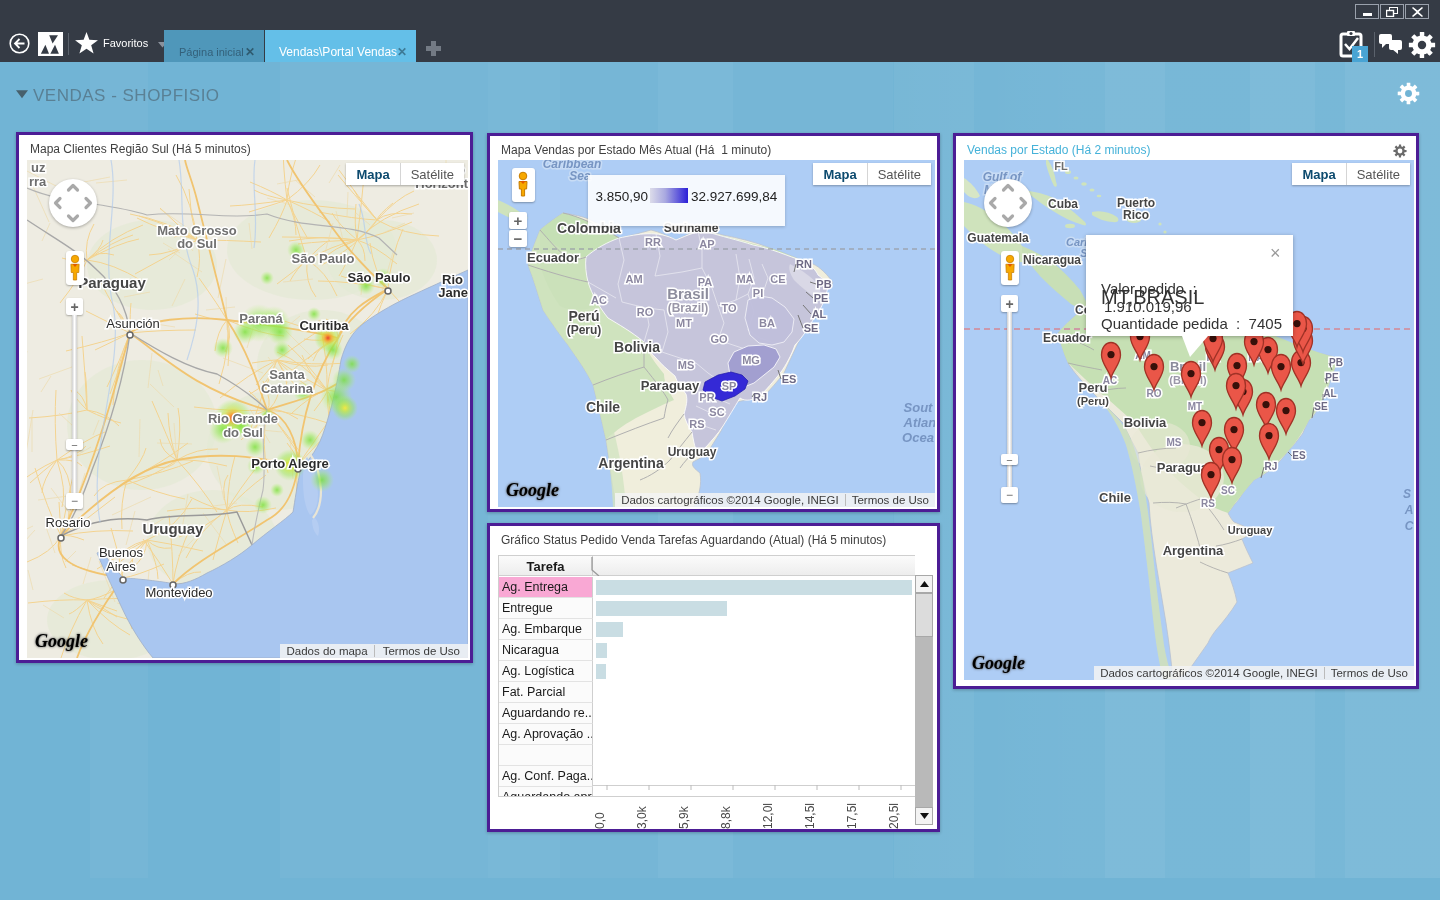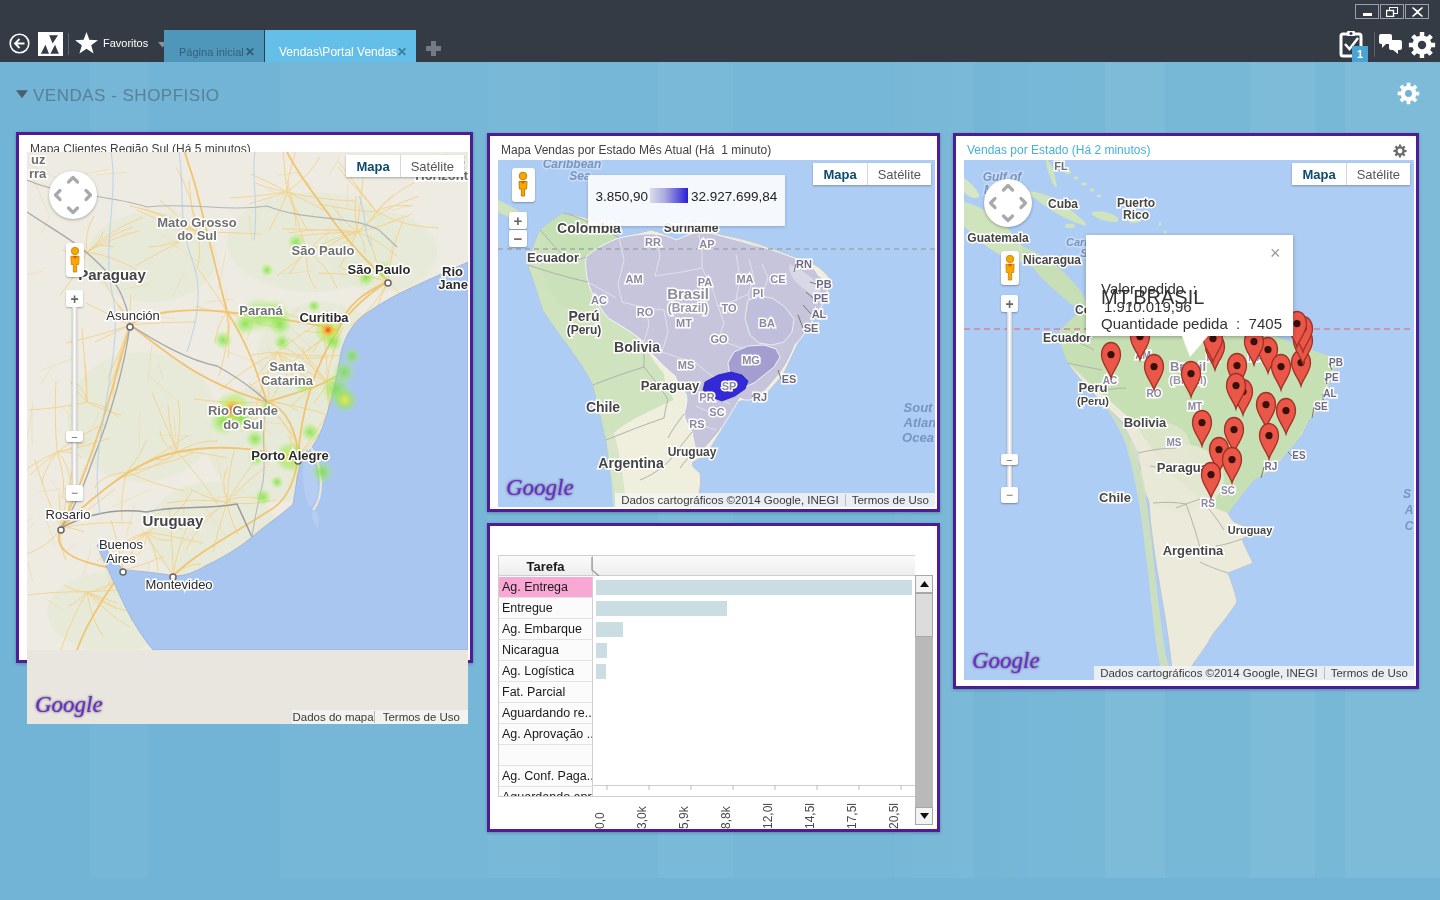--- a/index.html
+++ b/index.html
@@ -20,30 +20,30 @@
 
 #heading{position:absolute;left:33px;top:86px;color:rgba(73,94,105,0.60);font-size:17px;letter-spacing:0.5px;}
 
 .panel{position:absolute;background:#fff;border:3px solid #4c1d95;box-shadow:0 1px 3px rgba(0,0,0,0.25);}
 .ptitle{position:absolute;left:11px;top:7px;font-size:12px;color:#404040;white-space:nowrap;}
 #panel1{left:16px;top:132px;width:457px;height:531px;}
 #panel2{left:487px;top:133px;width:453px;height:379px;}
 #panel3{left:953px;top:133px;width:466px;height:556px;}
 #panel4{left:487px;top:523px;width:453px;height:309px;}
 .mapbox{position:absolute;overflow:hidden;background:#e8e6de;}
-#map1{left:8px;top:17px;width:441px;height:572px;}
+#map1{left:8px;top:25px;width:441px;height:498px;}
 #map2{left:8px;top:24px;width:437px;height:347px;}
 #map3{left:8px;top:24px;width:450px;height:520px;}
 
 .gbtns{position:absolute;top:3px;display:flex;height:22px;box-shadow:0 1px 2px rgba(0,0,0,.3);font-size:13px;}
 .gbtn{background:#fff;display:flex;align-items:center;justify-content:center;padding:0 10px;}
 .gbtn.b1{font-weight:bold;color:#0c4a6e;border-right:1px solid #d5d5d5;}
 .gbtn.b2{color:#555;}
 .gattr{position:absolute;bottom:0;right:0;height:14px;display:flex;align-items:center;background:rgba(243,243,243,0.85);color:#3a3a3a;font-size:11.5px;}
-.glogo{position:absolute;left:8px;bottom:6px;color:#6d28d9;font-size:23px;font-weight:normal;letter-spacing:0px;text-shadow:0 0 2px rgba(90,90,90,0.9),0 0 3px rgba(90,90,90,0.6);font-family:"Liberation Serif",serif;font-style:italic;}
+.glogo{position:absolute;left:8px;bottom:6px;color:#000000;font-size:18px;font-weight:bold;letter-spacing:0px;text-shadow:0 0 2px rgba(90,90,90,0.9),0 0 3px rgba(90,90,90,0.6);font-family:"Liberation Serif",serif;font-style:italic;}
 
 .panctl{position:absolute;width:48px;height:48px;border-radius:50%;background:#fff;box-shadow:0 1px 3px rgba(0,0,0,.3);}
 .pegman{position:absolute;width:24px;height:38px;background:#fff;border-radius:3px;box-shadow:0 1px 2px rgba(0,0,0,.3);}
 .zbtn{position:absolute;width:23px;height:23px;background:#fff;border-radius:2px;box-shadow:0 1px 2px rgba(0,0,0,.3);color:#666;font-size:17px;font-weight:bold;display:flex;align-items:center;justify-content:center;}
 .ztrack{position:absolute;width:9px;background:linear-gradient(90deg,#cfcfcf,#ffffff 50%,#cfcfcf);box-shadow:0 1px 2px rgba(0,0,0,.25);}
 .zthumb{position:absolute;width:23px;height:16px;background:#fff;border-radius:2px;box-shadow:0 1px 2px rgba(0,0,0,.35);color:#666;font-size:14px;display:flex;align-items:center;justify-content:center;}
 </style></head>
 <body>
 <div id="app">
   <div id="titlebar">
@@ -607,21 +607,21 @@
 <div class="zbtn" style="left:39px;top:138px;width:17px;height:17px;font-size:14px;">+</div>
 <div class="ztrack" style="left:45px;top:155px;height:180px;width:5px;"></div>
 <div class="zthumb" style="left:39px;top:279px;width:17px;height:11px;font-size:11px;">−</div>
 <div class="zthumb" style="left:39px;top:333px;width:17px;height:16px;font-size:12px;">−</div>
 <div class="gbtns" style="right:4px;">
           <div class="gbtn b1">Mapa</div>
           <div class="gbtn b2">Satélite</div>
         </div>
 <div class="glogo">Google</div>
 <div class="gattr">
-          <span style="padding:0 0;">Dados do mapa</span>
+          <span style="padding:0 6px;">Dados do mapa</span>
           <span style="border-left:1px solid #bbb;padding:0 8px;">Termos de Uso</span>
         </div>
 </div>
   </div>
   <div id="panel2" class="panel">
     <div class="ptitle">Mapa Vendas por Estado Mês Atual (Há&nbsp; 1 minuto)</div>
     <div id="map2" class="mapbox">
 <svg width="437" height="347" viewBox="0 0 437 347" style="position:absolute;left:0;top:0;">
 <rect width="437" height="347" fill="#aecdf5"></rect>
 <path d="M42,70 C36,85 32,95 30,105 C36,120 40,135 45,150 C55,165 62,175 70,185 C80,200 88,210 95,225 C100,245 104,262 108,280 C112,305 114,325 118,347 L196,347 C201,336 204,324 202,313 C197,309 193,306 195,302 C200,299 205,297 208,295 C213,287 218,279 223,271 C227,263 231,252 236,243 C245,240 255,239 264,238 C272,230 279,222 286,213 C292,200 298,187 305,173 C312,157 320,140 327,128 C330,126 333,124 335,123 C330,115 322,107 315,104 C312,102 308,101 305,101 C295,96 283,92 272,88 C258,82 240,78 225,75 C215,72 205,70 200,70 C192,73 185,77 178,80 C170,76 162,72 153,70 C142,73 131,76 121,78 C109,70 96,60 85,57 C78,55 71,54 65,53 C57,58 49,64 42,70 Z" fill="#f0eedc" stroke="#b9c2d0" stroke-width="0.8"></path>
@@ -889,20 +889,21 @@
           <path d="M0,0 L26,0 L8,21 Z" fill="#fff"></path>
         </svg>
 <div style="position:absolute;left:137px;top:83px;font-size:20px;color:#333;margin-top:43px;">MT,BRASIL</div>
 <div style="position:absolute;left:306px;top:83px;font-size:18px;color:#9a9a9a;">×</div>
 <div style="position:absolute;left:137px;top:120px;font-size:15px;color:#333;">Valor pedido&nbsp;&nbsp;:</div>
 <div style="position:absolute;left:140px;top:138px;font-size:15px;color:#333;">1.910.019,96</div>
 <div style="position:absolute;left:137px;top:155px;font-size:15px;color:#333;">Quantidade pedida&nbsp;&nbsp;:&nbsp;&nbsp;7405</div>
 </div>
   </div>
   <div id="panel4" class="panel">
+    <div class="ptitle">Gráfico Status Pedido Venda Tarefas Aguardando (Atual) (Há 5 minutos)</div>
 <div style="position:absolute;left:8px;top:29px;width:417px;height:242px;border:1px solid #cfcfcf;border-right:none;overflow:hidden;background:#fff;">
 <div style="position:absolute;left:0;top:0;width:100%;height:20px;background:linear-gradient(#fbfbfb,#ededed);border-bottom:1px solid #cfcfcf;"></div>
 <div style="position:absolute;left:0;top:0;width:94px;height:20px;border-right:1px solid #cfcfcf;font-size:13px;font-weight:bold;color:#1a1a1a;text-align:center;line-height:21px;">Tarefa</div>
 <svg style="position:absolute;left:90px;top:1px;" width="12" height="19" viewBox="0 0 12 19">
           <path d="M3 0 L3 13 L10 19" fill="none" stroke="#9a9a9a" stroke-width="1.3"></path>
         </svg>
 <div style="position:absolute;left:0;top:21px;width:94px;height:21px;border-right:1px solid #cfcfcf;border-bottom:1px solid #e3e3e3;background:#f9a8d4;font-size:12.5px;color:#1a1a1a;line-height:20px;padding-left:3px;white-space:nowrap;overflow:hidden;">Ag. Entrega</div>
 <div style="position:absolute;left:97px;top:24px;width:316px;height:15px;background:#c9dde3;"></div>
 <div style="position:absolute;left:0;top:42px;width:94px;height:21px;border-right:1px solid #cfcfcf;border-bottom:1px solid #e3e3e3;background:#fbfbfb;font-size:12.5px;color:#1a1a1a;line-height:20px;padding-left:3px;white-space:nowrap;overflow:hidden;">Entregue</div>
 <div style="position:absolute;left:97px;top:45px;width:131px;height:15px;background:#c9dde3;"></div>

